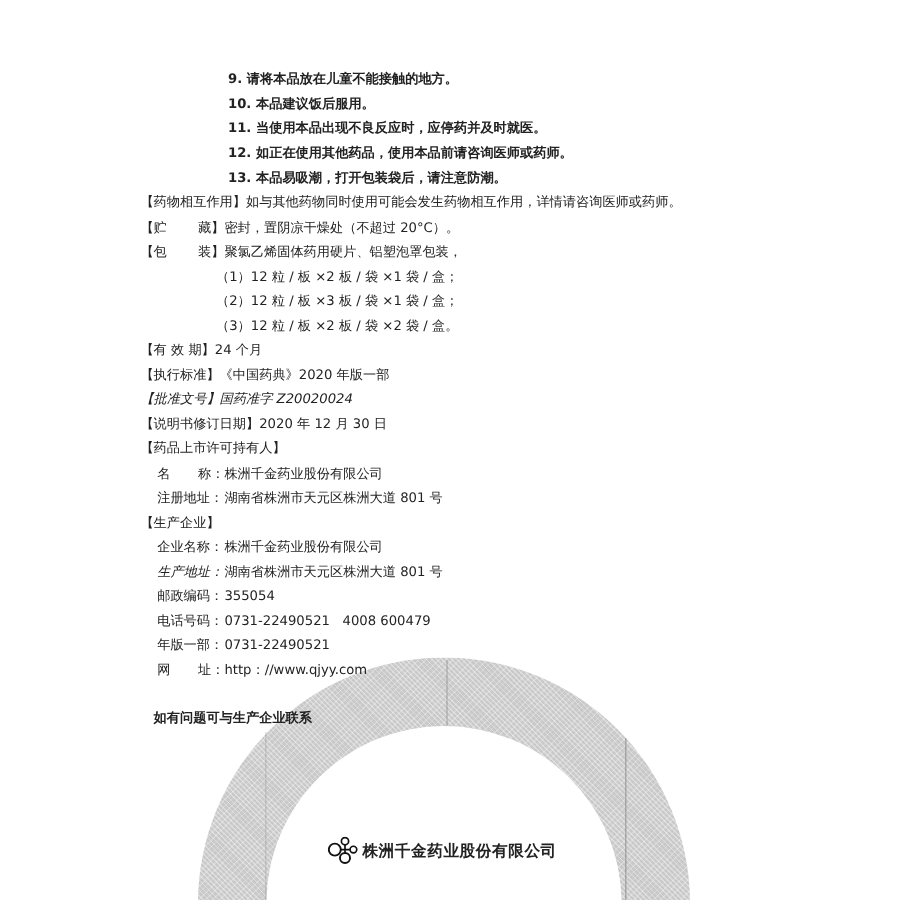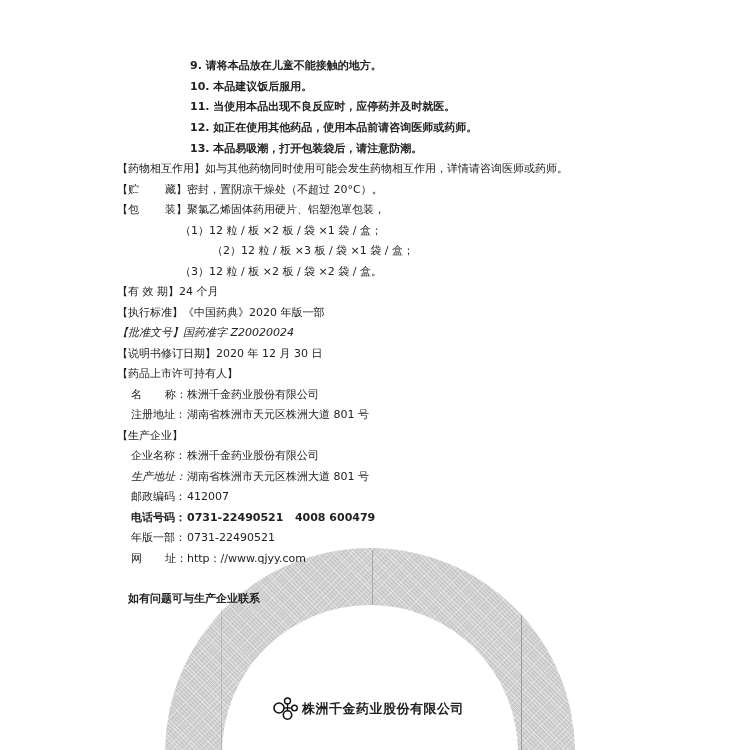--- a/index.html
+++ b/index.html
@@ -102,21 +102,21 @@
   </div>
 
   <div class="line" style="left:117px; top:183px;">
     <span class="lbl" style="width:48px;">【贮</span><span>藏】</span><span>密封，置阴凉干燥处（不超过 20°C）。</span>
   </div>
 
   <div class="line" style="left:117px; top:203px;">
     <span class="lbl" style="width:48px;">【包</span><span>装】</span><span>聚氯乙烯固体药用硬片、铝塑泡罩包装，</span>
   </div>
   <div class="line" style="left:180px; top:224px;">（1）12 粒 / 板 ×2 板 / 袋 ×1 袋 / 盒；</div>
-  <div class="line" style="left:180px; top:244px;margin-left:32px;">（2）12 粒 / 板 ×3 板 / 袋 ×1 袋 / 盒；</div>
+  <div class="line" style="left:180px; top:244px;">（2）12 粒 / 板 ×3 板 / 袋 ×1 袋 / 盒；</div>
   <div class="line" style="left:180px; top:265px;">（3）12 粒 / 板 ×2 板 / 袋 ×2 袋 / 盒。</div>
 
   <div class="line" style="left:117px; top:285px;">
     <span>【有 效 期】</span><span>24 个月</span>
   </div>
 
   <div class="line" style="left:117px; top:306px;">
     <span>【执行标准】</span><span>《中国药典》2020 年版一部</span>
   </div>
 
@@ -137,23 +137,23 @@
   </div>
 
   <div class="line" style="left:117px; top:429px;">【生产企业】</div>
   <div class="line" style="left:131px; top:449px;">
     <span class="lbl" style="width:56px;">企业名称：</span><span>株洲千金药业股份有限公司</span>
   </div>
   <div class="line" style="left:131px; top:470px;">
     <span class="lbl" style="width:56px;font-style:italic;">生产地址：</span><span>湖南省株洲市天元区株洲大道 801 号</span>
   </div>
   <div class="line" style="left:131px; top:490px;">
-    <span class="lbl" style="width:56px;">邮政编码：</span><span>412007</span>
+    <span class="lbl" style="width:56px;">邮政编码：</span><span>355054</span>
   </div>
-  <div class="line" style="left:131px; top:511px;font-weight:bold;">
+  <div class="line" style="left:131px; top:511px;">
     <span class="lbl" style="width:56px;">电话号码：</span><span style="white-space:pre;">0731-22490521   4008 600479</span>
   </div>
   <div class="line" style="left:131px; top:531px;">
     <span class="lbl" style="width:56px;">年版一部：</span><span>0731-22490521</span>
   </div>
   <div class="line" style="left:131px; top:552px;">
     <span class="lbl" style="width:34px;">网</span><span class="lbl" style="width:22px;">址：</span><span>http：//www.qjyy.com</span>
   </div>
 
   <div class="line bold" style="left:128px; top:592px;">如有问题可与生产企业联系</div>

